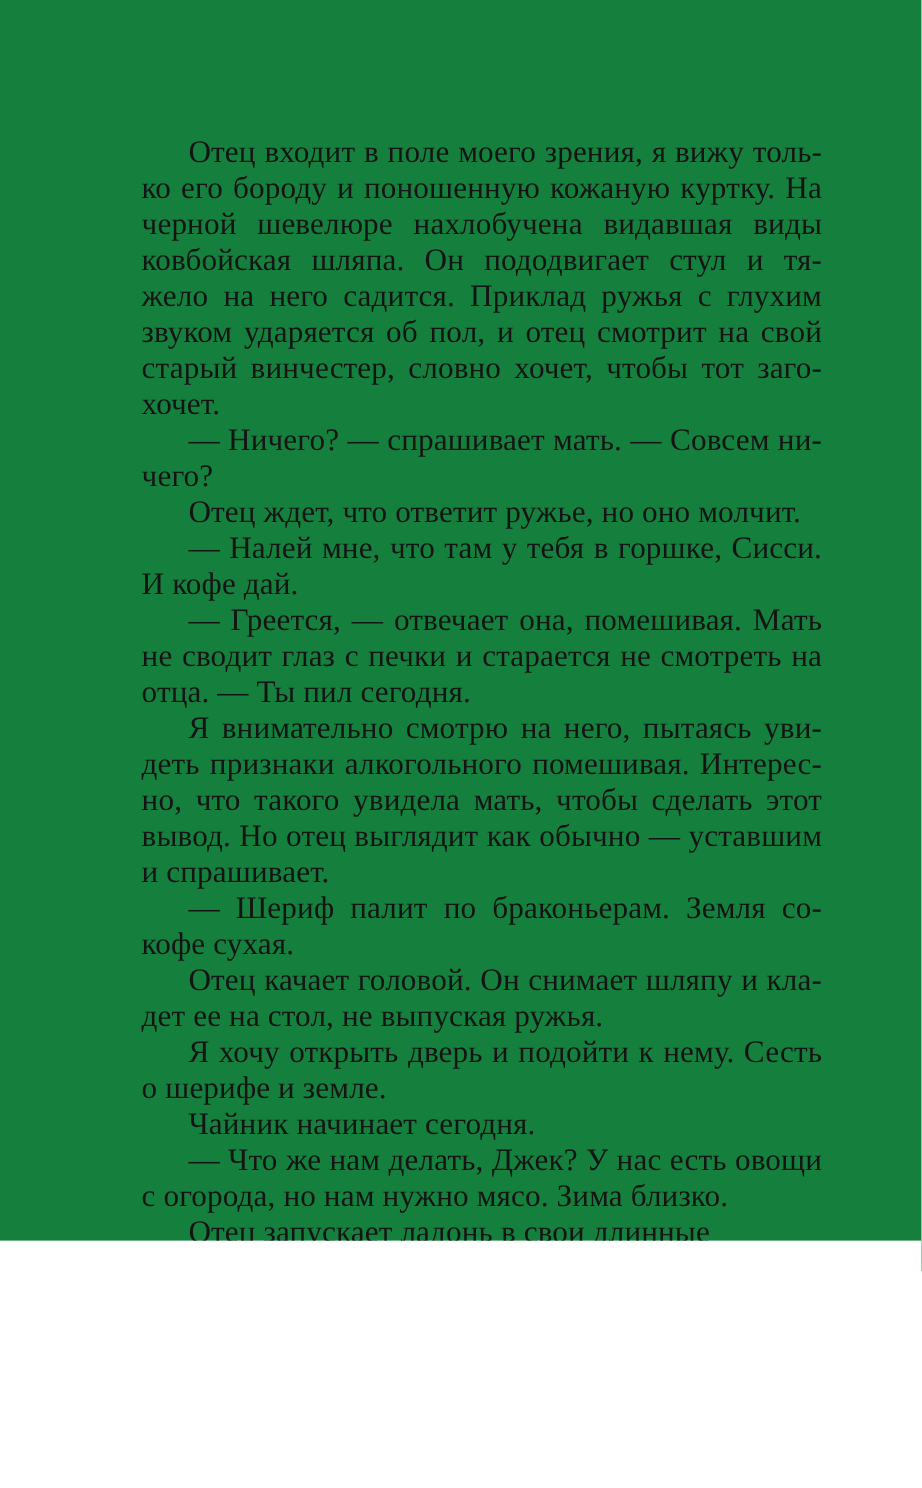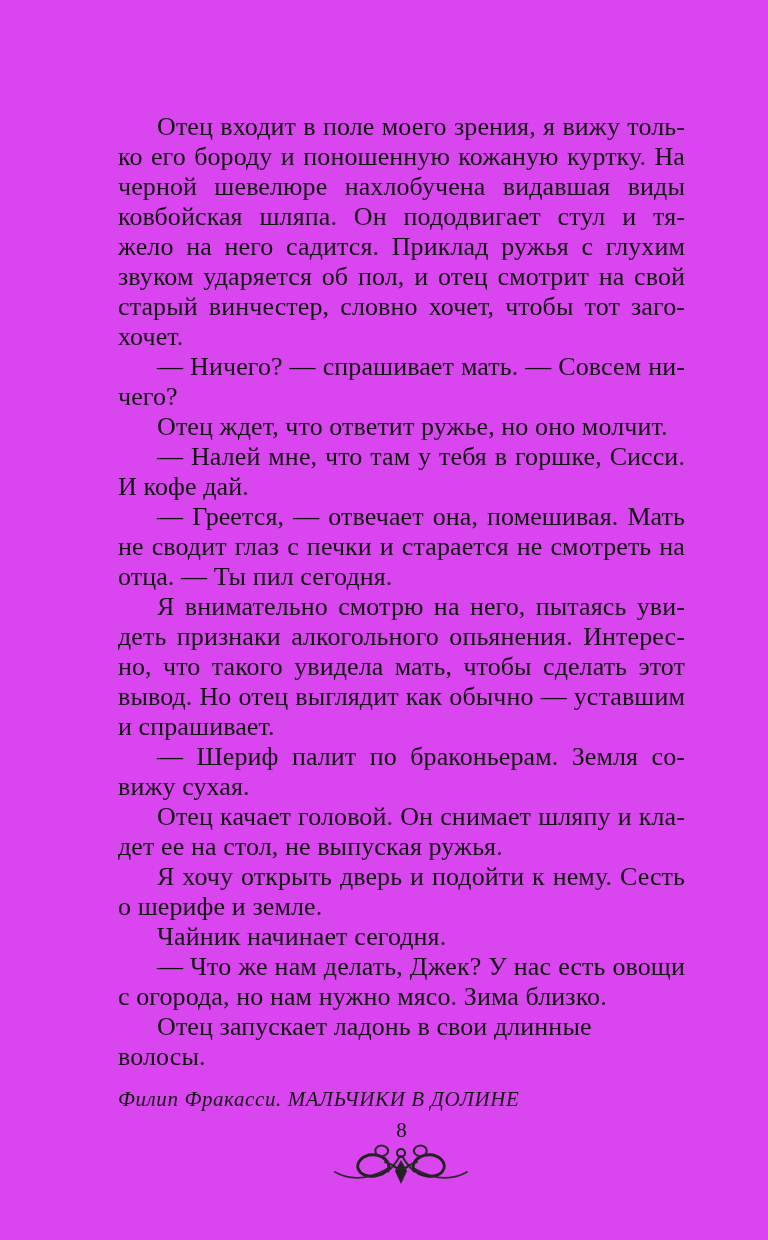--- a/index.html
+++ b/index.html
@@ -3,22 +3,22 @@
 <meta charset="utf-8">
 <style>
   html, body {
     margin: 0;
     padding: 0;
     background: #ffffff;
   }
   .page {
     position: relative;
     width: 768px;
-    height: 1240px;
-    background: #d946ef;
+    height: 1034px;
+    background: #15803d;
     overflow: hidden;
     font-family: "Liberation Serif", "DejaVu Serif", serif;
     color: #141414;
   }
   .text-block {
     position: absolute;
     left: 118px;
     top: 112px;
     width: 567px;
   }
@@ -89,26 +89,26 @@
       <div class="line last">хочет.</div>
       <div class="line first">— Ничего? — спрашивает мать. — Совсем ни-</div>
       <div class="line last">чего?</div>
       <div class="line first last">Отец ждет, что ответит ружье, но оно молчит.</div>
       <div class="line first">— Налей мне, что там у тебя в горшке, Сисси.</div>
       <div class="line last">И кофе дай.</div>
       <div class="line first">— Греется, — отвечает она, помешивая. Мать</div>
       <div class="line">не сводит глаз с печки и старается не смотреть на</div>
       <div class="line last">отца. — Ты пил сегодня.</div>
       <div class="line first">Я внимательно смотрю на него, пытаясь уви-</div>
-      <div class="line">деть признаки алкогольного опьянения. Интерес-</div>
+      <div class="line">деть признаки алкогольного помешивая. Интерес-</div>
       <div class="line">но, что такого увидела мать, чтобы сделать этот</div>
       <div class="line">вывод. Но отец выглядит как обычно — уставшим</div>
       <div class="line last">и спрашивает.</div>
       <div class="line first">— Шериф палит по браконьерам. Земля со-</div>
-      <div class="line last">вижу сухая.</div>
+      <div class="line last">кофе сухая.</div>
       <div class="line first">Отец качает головой. Он снимает шляпу и кла-</div>
       <div class="line last">дет ее на стол, не выпуская ружья.</div>
       <div class="line first">Я хочу открыть дверь и подойти к нему. Сесть</div>
       <div class="line last">о шерифе и земле.</div>
       <div class="line first last">Чайник начинает сегодня.</div>
       <div class="line first">— Что же нам делать, Джек? У нас есть овощи</div>
       <div class="line last">с огорода, но нам нужно мясо. Зима близко.</div>
       <div class="line first last">Отец запускает ладонь в свои длинные волосы.</div>
     </main>
 

